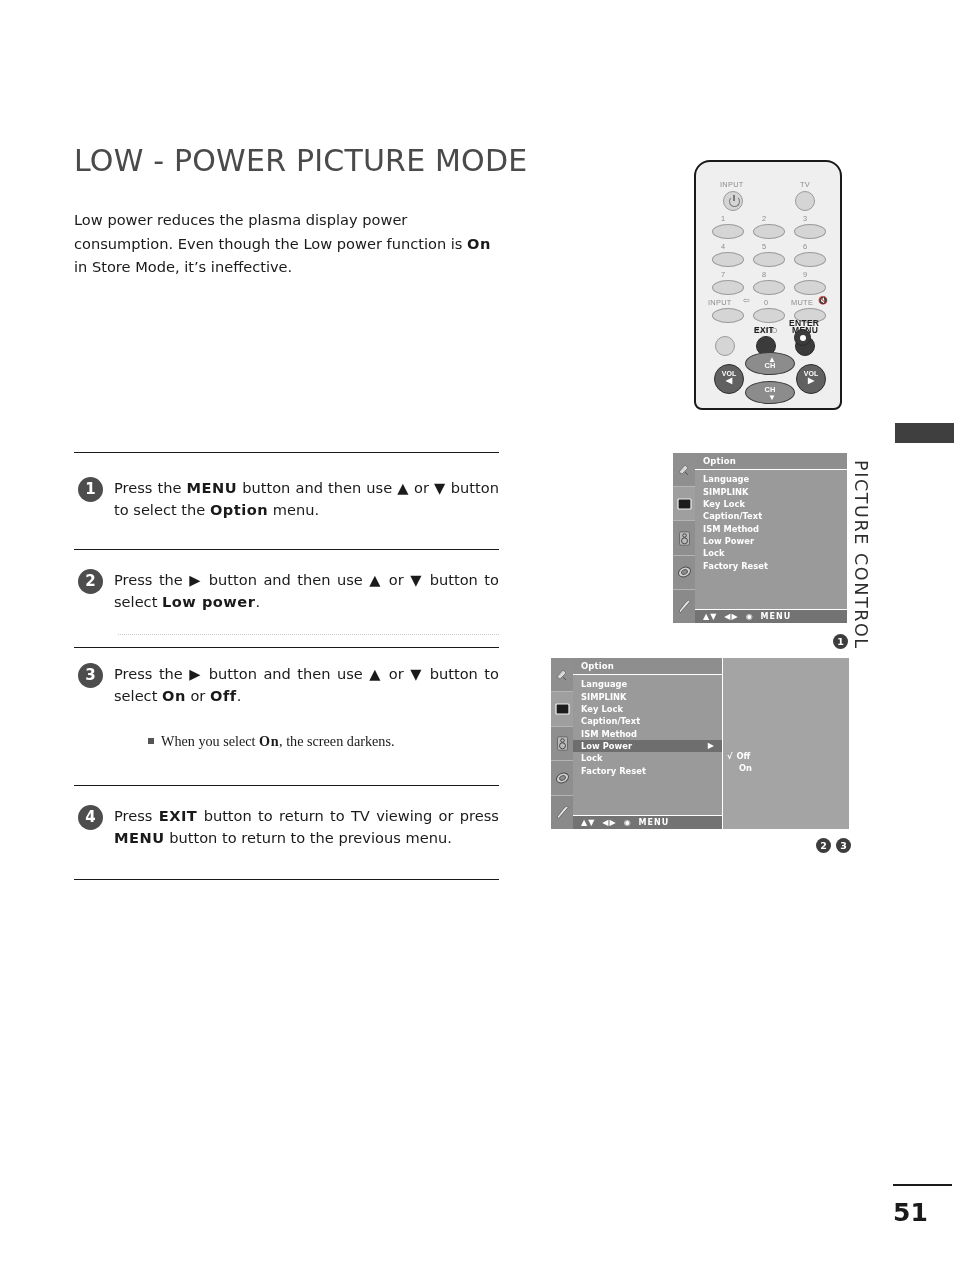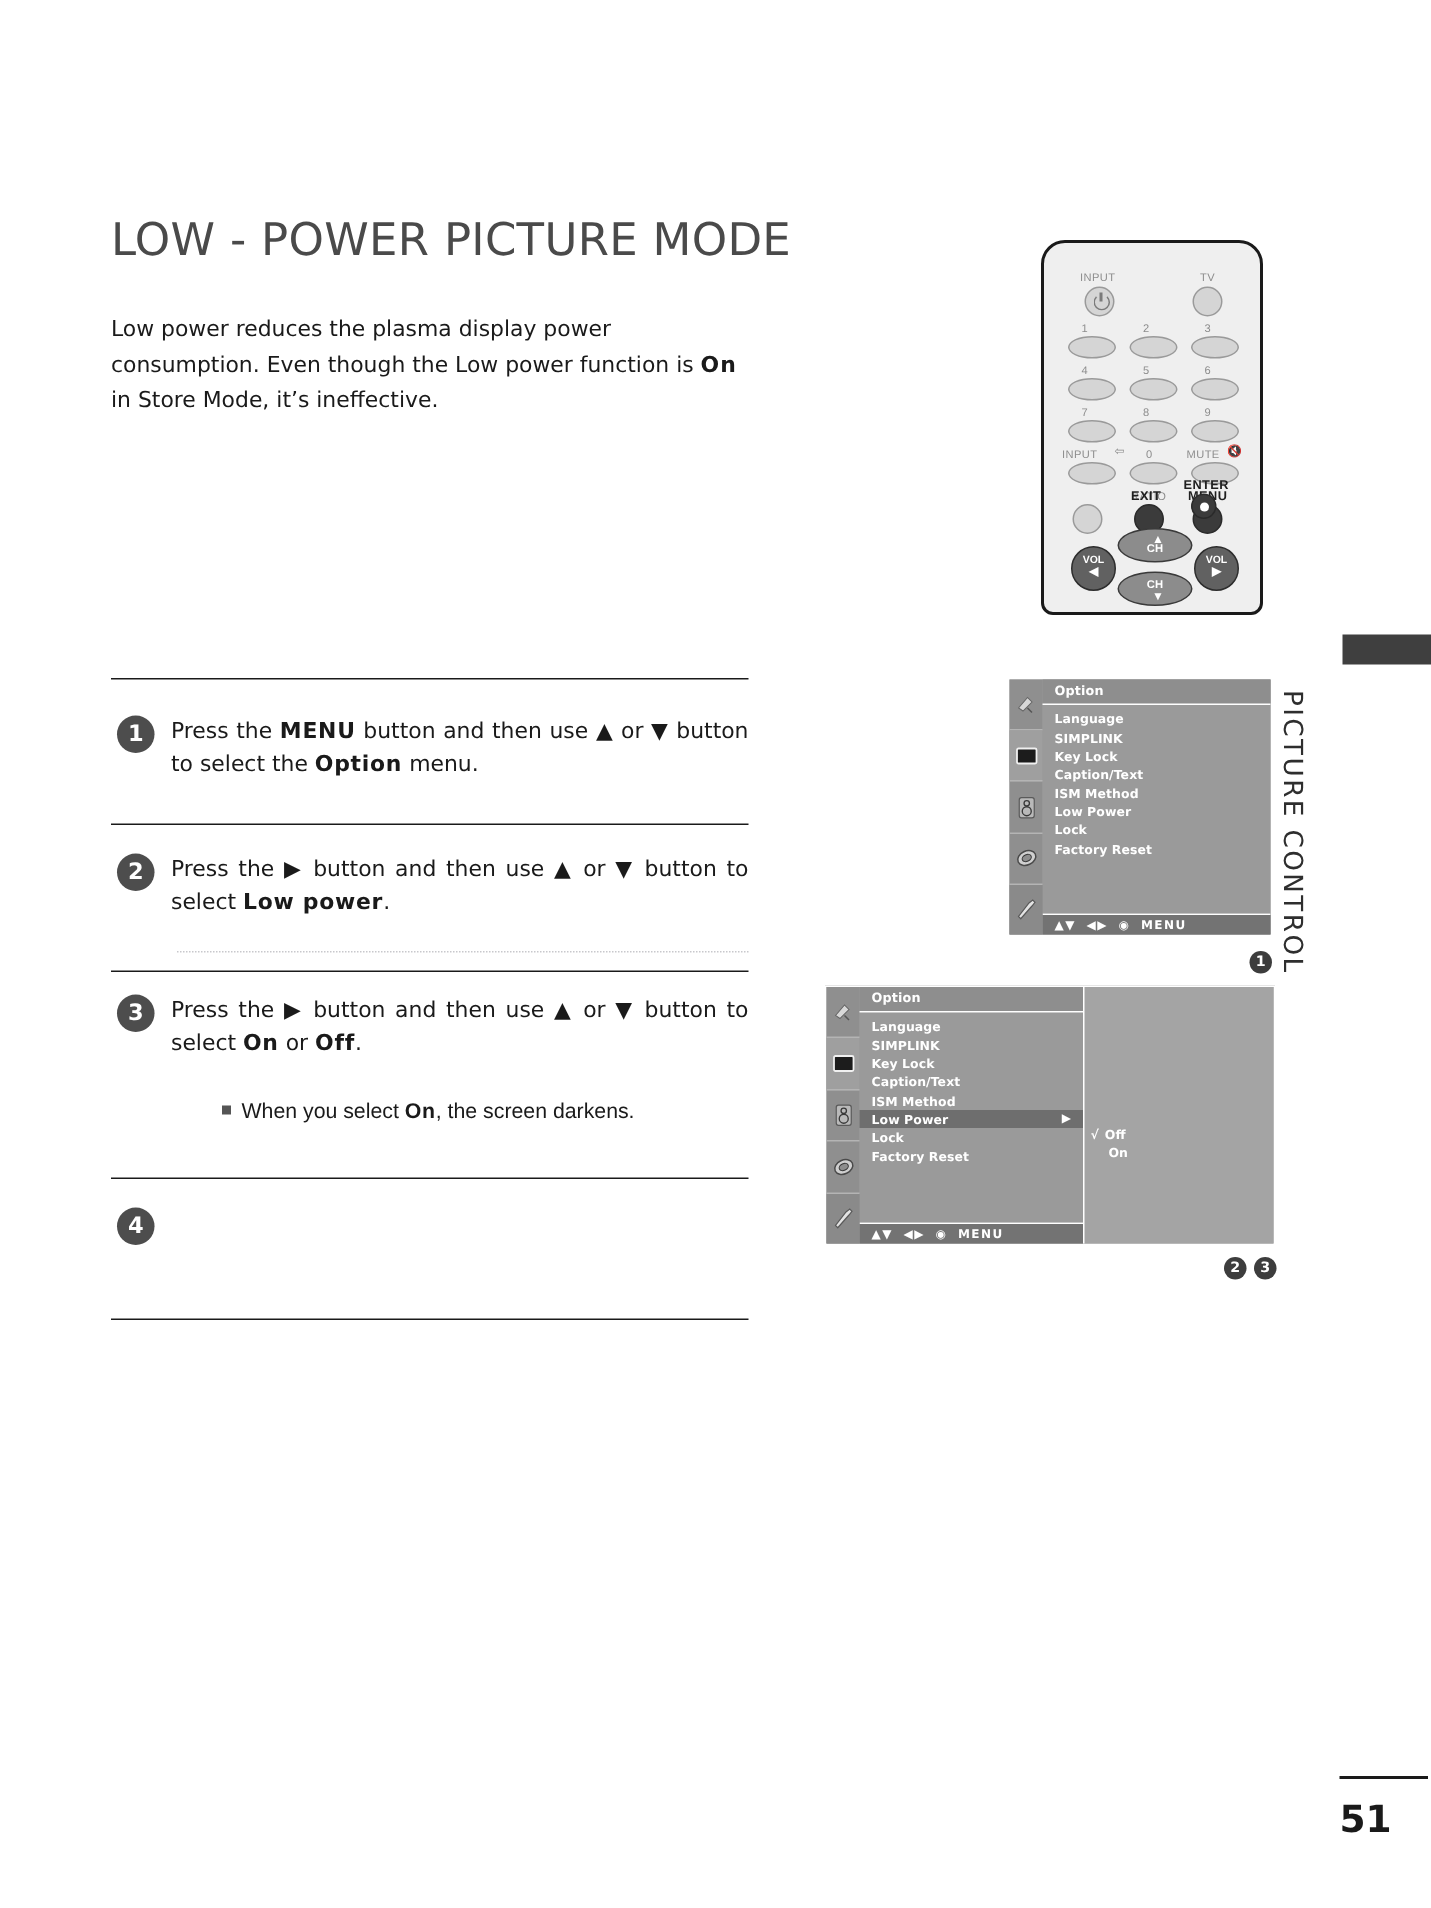--- a/index.html
+++ b/index.html
@@ -94,21 +94,21 @@
   .step .txt.just {
     text-align: justify;
     text-justify: inter-word;
     margin-left: 40px;
   }
 
   .substep {
     position: absolute;
     left: 148px; top: 733px;
     font-size: 14.2px;
-    font-family: Liberation Sans, sans-serif;
+    font-family: Liberation Serif, serif;
     color: #1a1a1a;
     text-align: right;
   }
   .substep .sq {
     display: inline-block;
     width: 6px; height: 6px;
     background: #555;
     margin-right: 7px;
     vertical-align: 2px;
   }
@@ -397,20 +397,21 @@
   <div class="badge">3</div>
   <div class="txt just"><span>Press the ▶ button and then use ▲ or ▼ button to select </span><span class="b">On</span><span> or </span><span class="b">Off</span><span>.</span></div>
 </div>
 
 <div class="substep">
   <span class="sq"></span><span>When you select </span><span class="b">On</span><span>, the screen darkens.</span>
 </div>
 
 <div class="step s4">
   <div class="badge">4</div>
+  <div class="txt just"><span>Press </span><span class="b">EXIT</span><span> button to return to TV viewing or press </span><span class="b">MENU</span><span> button to return to the previous menu.</span></div>
 </div>
 
 <div class="remote">
   <div class="lbl" style="left:24px; top:18px;">INPUT</div>
   <div class="pw-ring"></div>
 
   <div class="lbl" style="left:104px; top:18px;">TV</div>
   <div class="btn rnd" style="left:99px; top:29px;"></div>
 
   <div class="lbl" style="left:25px; top:52px;">1</div>

